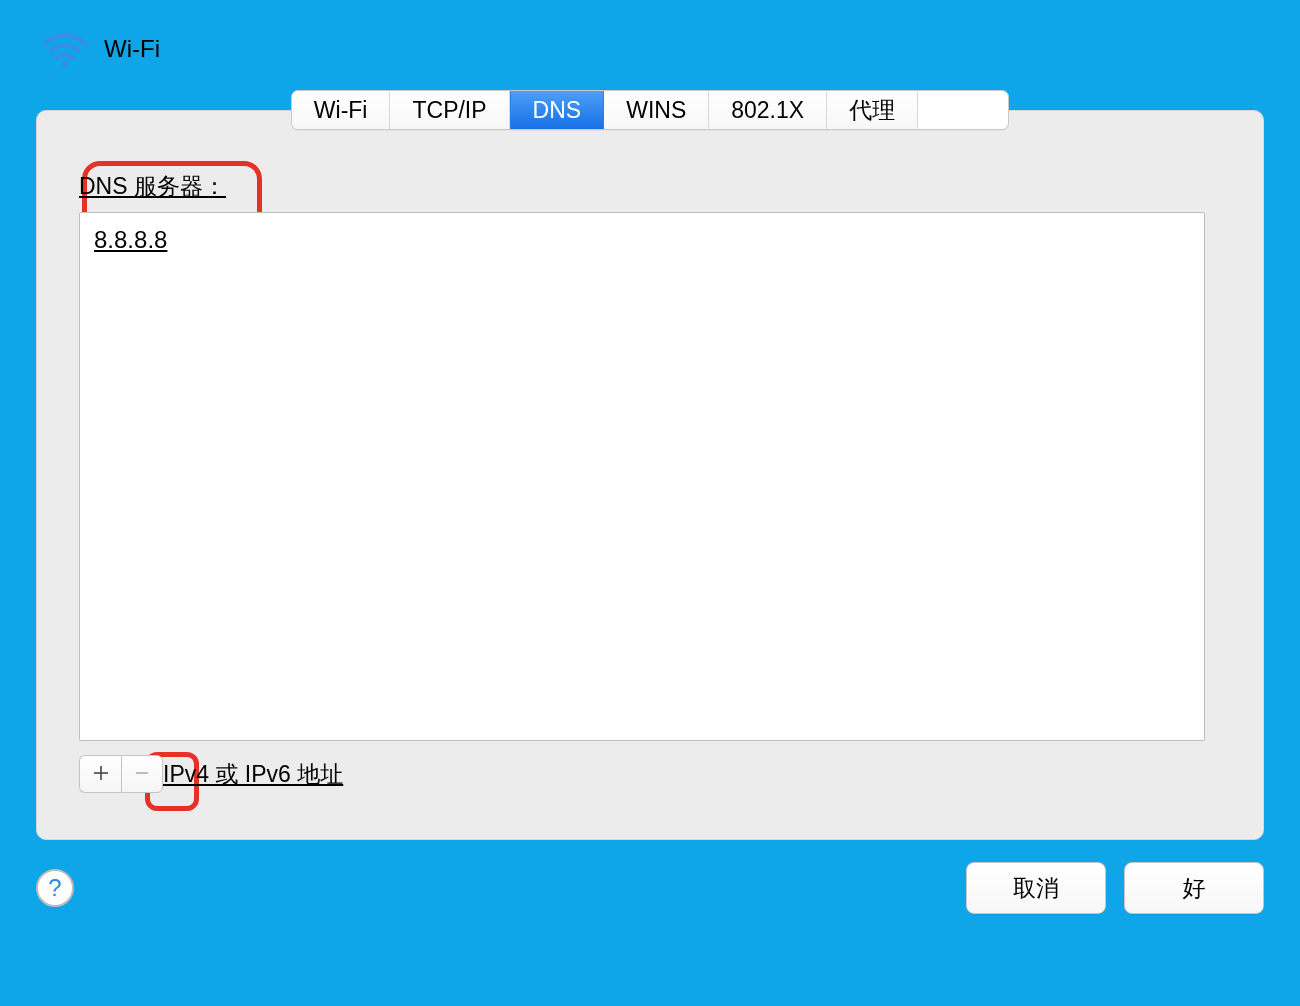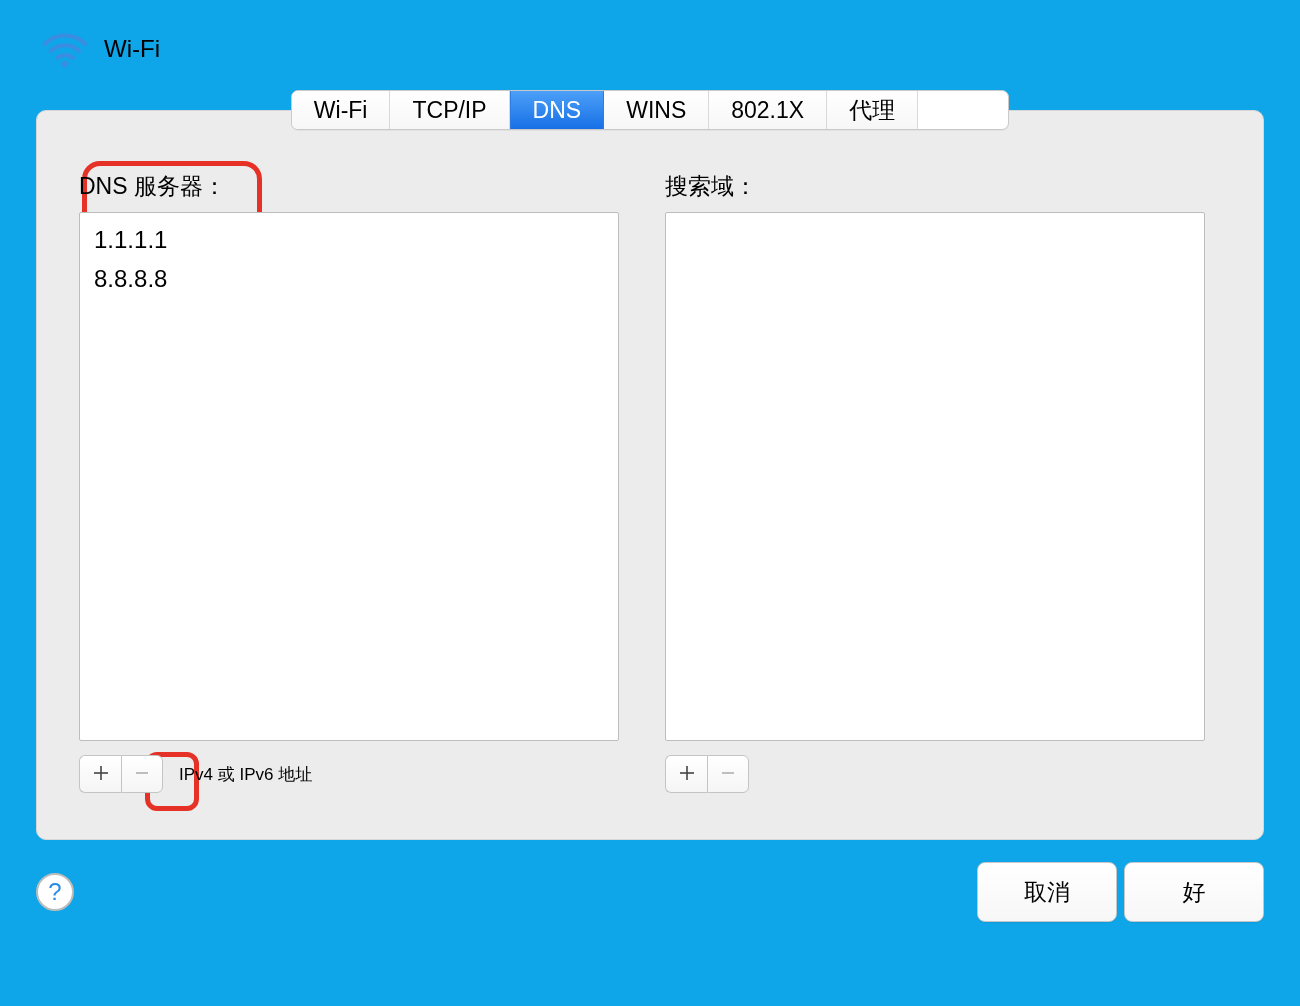--- a/index.html
+++ b/index.html
@@ -78,20 +78,21 @@
       text-align: right;
     }
     .content-panel {
       margin: -20px 36px 0 36px;
       background: #ececec;
       border: 1px solid #d7d7d7;
       border-radius: 10px;
       padding: 60px 58px 46px 42px;
       height: 730px;
       position: relative;
+      text-decoration: underline;
     }
     .columns {
       display: flex;
       gap: 46px;
       height: 100%;
     }
     .col {
       flex: 1;
       display: flex;
       flex-direction: column;
@@ -141,22 +142,22 @@
     .square-btn.minus {
       border-top-right-radius: 6px;
       border-bottom-right-radius: 6px;
       color: #b0b0b0;
     }
     .square-btn.plus svg, .square-btn.minus svg {
       width: 18px;
       height: 18px;
     }
     .hint {
-      font-size: 17px;
-      margin-left: 16px;
+      font-size: 23px;
+      margin-left: 0;
     }
     .highlight-box-label {
       position: absolute;
       border: 5px solid #e63226;
       border-radius: 18px;
       pointer-events: none;
     }
     .highlight-label {
       top: 50px;
       left: 45px;
@@ -190,26 +191,26 @@
       font-size: 24px;
       background: #fff;
       cursor: default;
       user-select: none;
     }
     .footer-spacer {
       flex: 1;
     }
     .action-btn {
       min-width: 140px;
-      height: 60px;
+      height: 52px;
       border: 1px solid #c7c7c7;
       border-radius: 8px;
       background: linear-gradient(#ffffff, #f7f7f7);
       font-size: 23px;
-      margin-left: 7px;
+      margin-left: 18px;
       display: flex;
       align-items: center;
       justify-content: center;
       box-shadow: 0 1px 1px rgba(0,0,0,0.05);
       cursor: default;
       user-select: none;
     }
   </style>
 </head>
 <body>
@@ -241,21 +242,20 @@
   </div>
 
   <div class="content-panel">
     <div class="highlight-box-label highlight-label"></div>
     <div class="highlight-minus"></div>
 
     <div class="columns">
       <div class="col">
         <div class="col-label">DNS 服务器：</div>
         <div class="listbox">
-          <div class="list-item">1.1.1.1</div>
           <div class="list-item">8.8.8.8</div>
         </div>
         <div class="btn-row">
           <div class="square-btn plus">
             <span>
               <svg viewBox="0 0 18 18">
                   <line x1="9" y1="2" x2="9" y2="16" stroke="#444" stroke-width="1.6"></line>
                   <line x1="2" y1="9" x2="16" y2="9" stroke="#444" stroke-width="1.6"></line>
                 </svg>
             </span>
@@ -264,41 +264,20 @@
             <span>
               <svg viewBox="0 0 18 18">
                   <line x1="3" y1="9" x2="15" y2="9" stroke="#b0b0b0" stroke-width="1.6"></line>
                 </svg>
             </span>
           </div>
           <span class="hint">IPv4 或 IPv6 地址</span>
         </div>
       </div>
 
-      <div class="col">
-        <div class="col-label">搜索域：</div>
-        <div class="listbox"></div>
-        <div class="btn-row">
-          <div class="square-btn plus">
-            <span>
-              <svg viewBox="0 0 18 18">
-                  <line x1="9" y1="2" x2="9" y2="16" stroke="#444" stroke-width="1.6"></line>
-                  <line x1="2" y1="9" x2="16" y2="9" stroke="#444" stroke-width="1.6"></line>
-                </svg>
-            </span>
-          </div>
-          <div class="square-btn minus">
-            <span>
-              <svg viewBox="0 0 18 18">
-                  <line x1="3" y1="9" x2="15" y2="9" stroke="#b0b0b0" stroke-width="1.6"></line>
-                </svg>
-            </span>
-          </div>
-        </div>
-      </div>
     </div>
   </div>
 
   <div class="footer">
     <div class="help-btn">
       <span>?</span>
     </div>
     <div class="footer-spacer"></div>
     <div class="action-btn">
       <span>取消</span>

